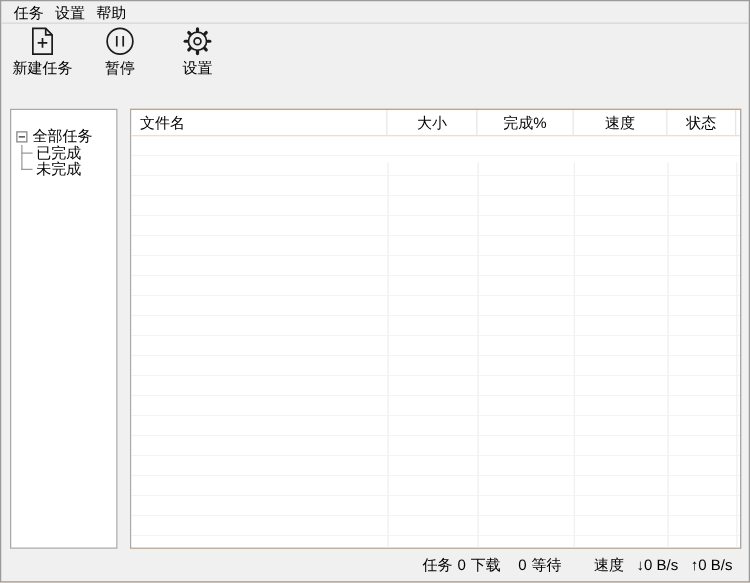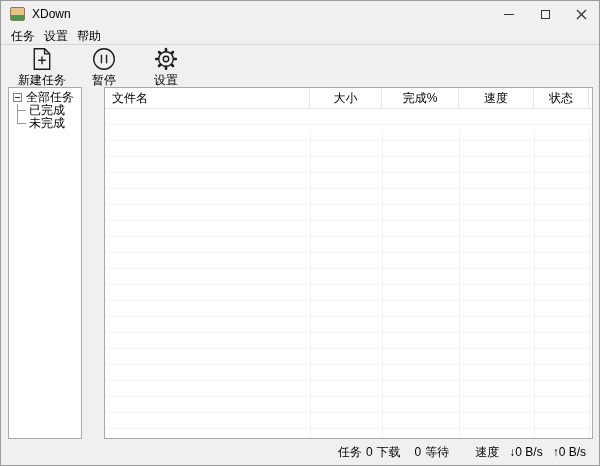--- a/index.html
+++ b/index.html
@@ -18,29 +18,29 @@
   .ctrl { width:36px; height:26px; display:flex; align-items:center; justify-content:center; }
   .glyph-min { width:10px; height:1px; background:#333; }
   .glyph-max { width:9px; height:9px; border:1px solid #333; background:transparent; }
 
   
   .menubar { height:18px; display:flex; align-items:center; padding-left:6px;
              border-bottom:1px solid #d5d5d5; }
   .menu-item { padding:0 4px; margin-right:1px; line-height:18px; cursor:default; }
 
   
-  .toolbar { height:41px; display:flex; align-items:flex-start; padding-left:16px; padding-top:2px; }
+  .toolbar { height:41px; display:flex; align-items:flex-start; padding-left:8px; padding-top:2px; }
   .tool { width:50px; margin-right:12px; display:flex; flex-direction:column; align-items:center; }
   .tool svg { display:block; stroke:#1c1c1c; fill:none; stroke-width:1.6; }
   .tool-label { font-size:12px; margin-top:1px; white-space:nowrap; }
 
   
   .content { position:absolute; top:86px; left:0; width:600px; height:352px; }
-  .tree-panel { position:absolute; left:7px; top:0; width:74px; height:352px;
-                background:#fff; border:1px solid #a9a9a9; padding-top:3px; }
+  .tree-panel { position:absolute; left:7px; top:0; width:86px; height:352px;
+                background:#fff; border:1px solid #a9a9a9; padding-top:15px; }
   .tree-row { display:flex; align-items:center; height:13px; font-size:12px; white-space:nowrap; }
   .tree-row.root { padding-left:4px; }
   .expander { width:9px; height:9px; border:1px solid #848484; background:#fff;
               display:flex; align-items:center; justify-content:center; margin-right:4px; flex:none; }
   .expander .minus { width:5px; height:1px; background:#333; }
   .tree-row.child { padding-left:8px; }
   .joint { width:10px; height:13px; position:relative; flex:none; margin-right:2px; }
   .joint .v { position:absolute; left:0; top:0; width:1px; height:13px; background:#9a9a9a; }
   .joint.last .v { height:7px; }
   .joint .h { position:absolute; left:0; top:6px; width:9px; height:1px; background:#9a9a9a; }
@@ -66,38 +66,20 @@
   .sp14 { margin-left:14px; }
   .sp26 { margin-left:26px; }
   .sp6  { margin-left:10px; }
   .sp10 { margin-left:10px;text-align:center; }
 </style>
 </head>
 <body>
 
 <div class="window">
 
-  <div class="titlebar">
-    <div class="app-icon"></div>
-    <div class="title-text">XDown</div>
-    <div class="controls">
-      <div class="ctrl">
-        <div class="glyph-min"></div>
-      </div>
-      <div class="ctrl">
-        <div class="glyph-max"></div>
-      </div>
-      <div class="ctrl">
-        <svg width="11" height="11" viewBox="0 0 11 11">
-          <line x1="1" y1="1" x2="10" y2="10" stroke="#333" stroke-width="1.2"></line>
-          <line x1="10" y1="1" x2="1" y2="10" stroke="#333" stroke-width="1.2"></line>
-        </svg>
-      </div>
-    </div>
-  </div>
 
   <div class="menubar">
     <div class="menu-item">任务</div>
     <div class="menu-item">设置</div>
     <div class="menu-item">帮助</div>
   </div>
 
   <div class="toolbar">
 
     <div class="tool">

